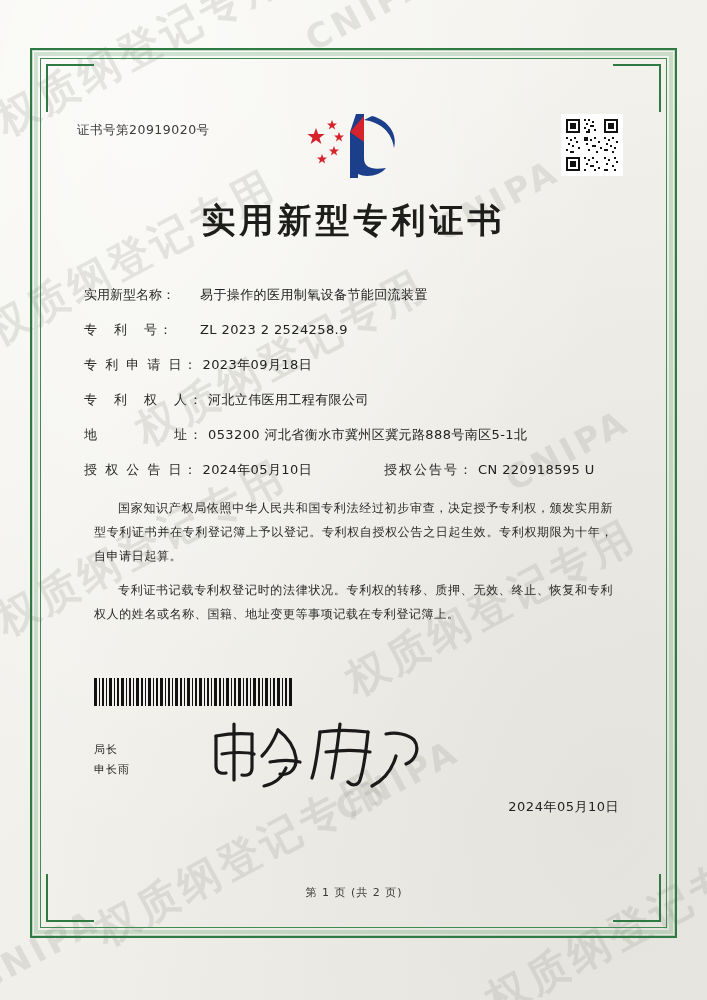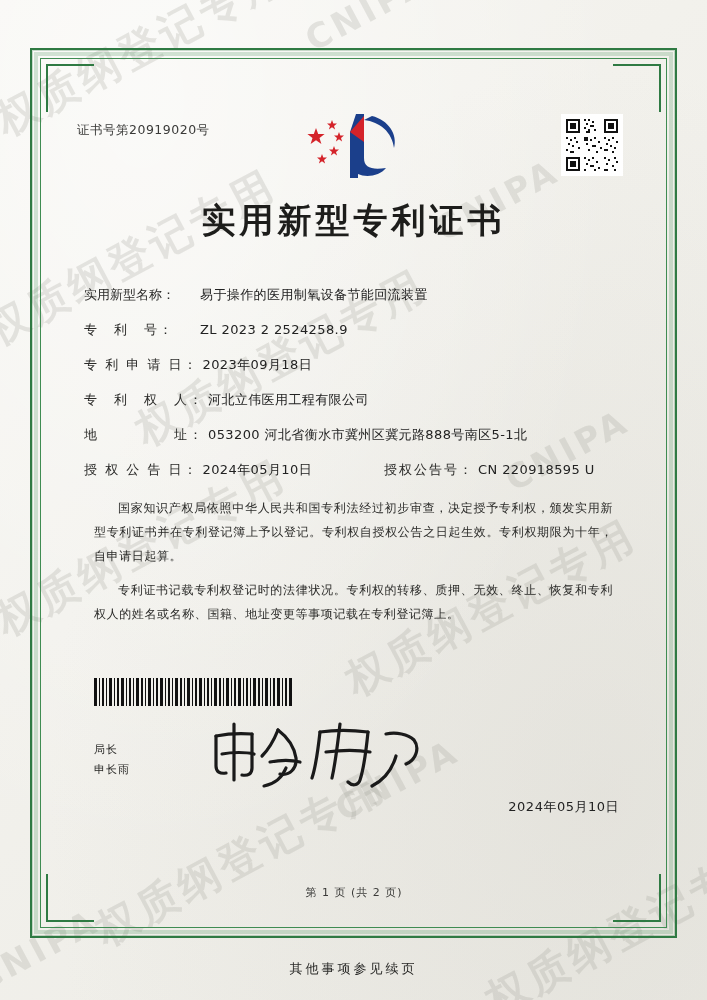--- a/index.html
+++ b/index.html
@@ -490,15 +490,14 @@
           <path d="M196 40 C192 54 184 64 172 70"></path>
         </g>
       </svg>
     </div>
 
     <div class="sig-date">2024年05月10日</div>
 
     <div class="page-no">第 1 页 (共 2 页)</div>
   </div>
 
-  <div class="footer-note">其他事项参见续页</div>
 
 </div>
 
 </body></html>

